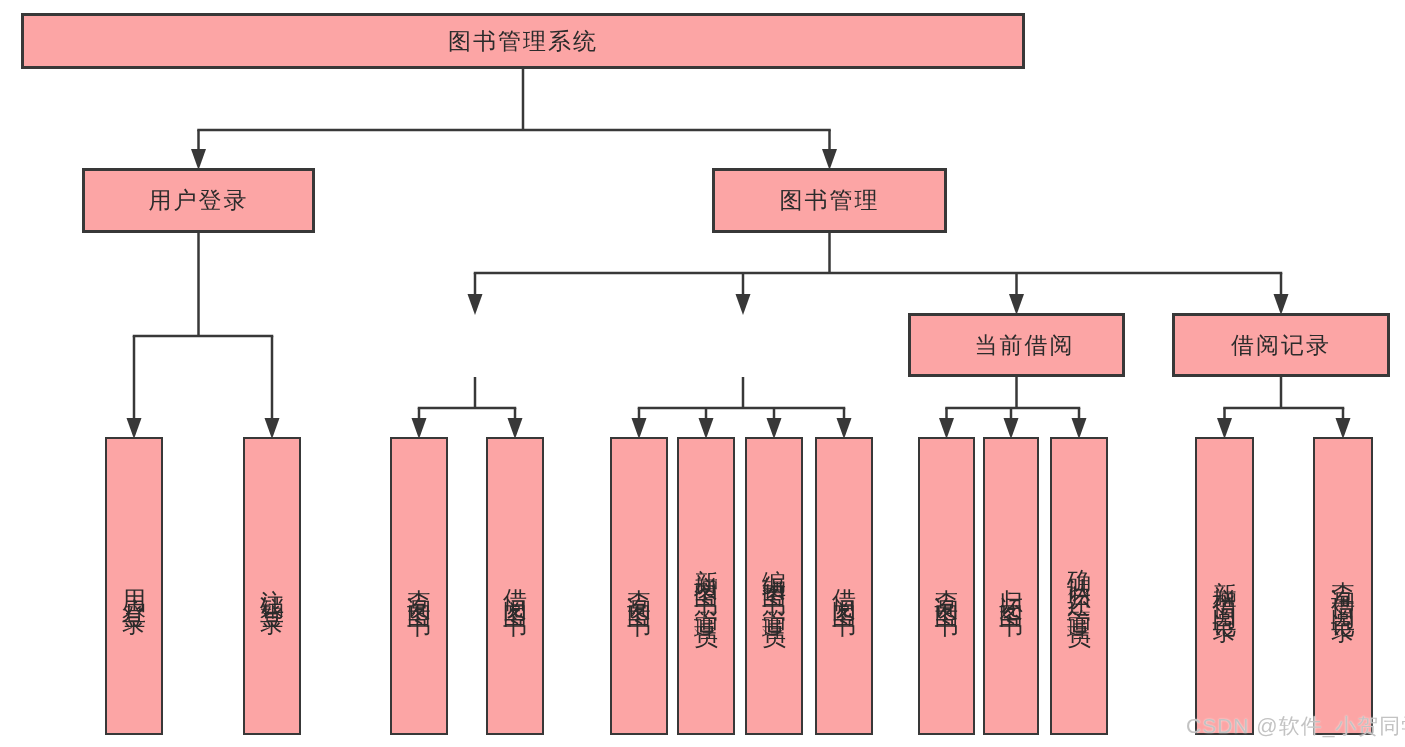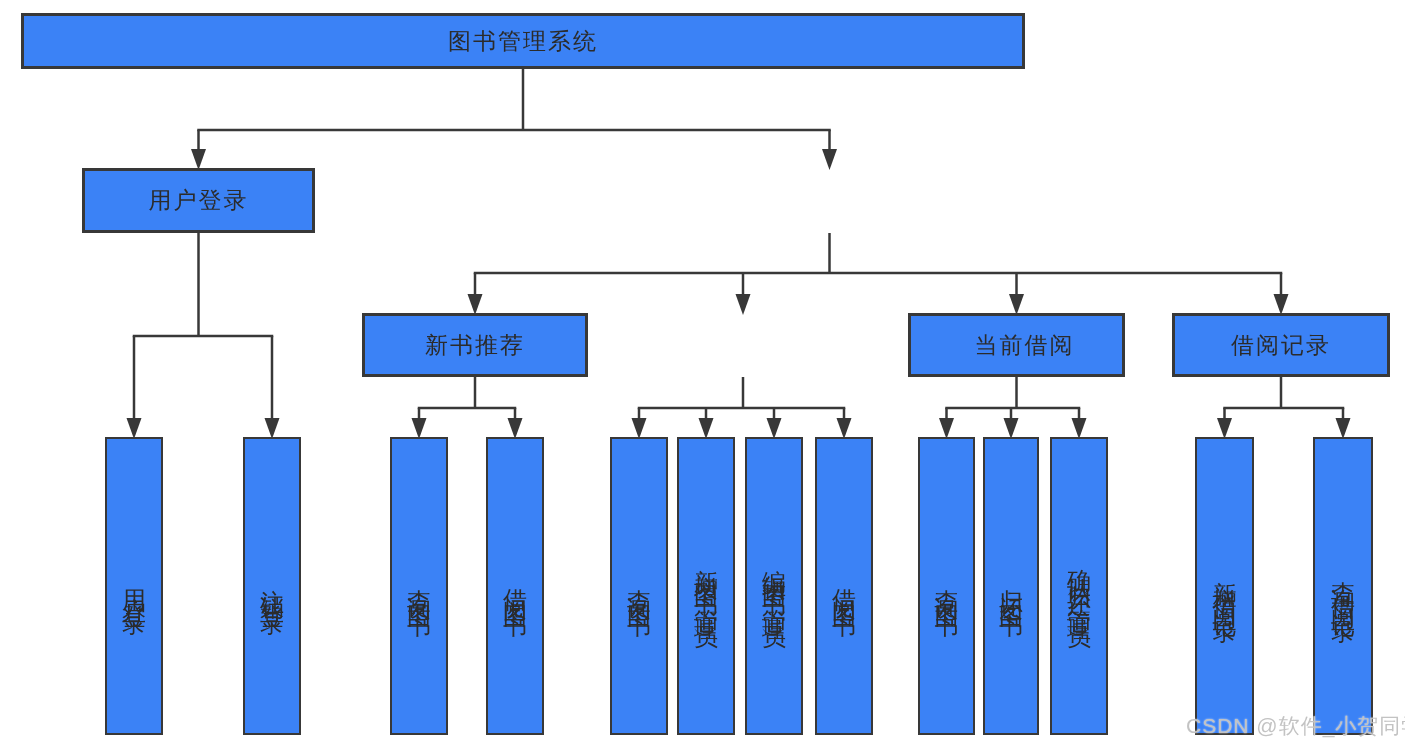--- a/index.html
+++ b/index.html
@@ -22,21 +22,21 @@
   }
   #connectors{
     position:absolute;
     left:0;top:0;
     width:1405px;height:747px;
     z-index:1;
   }
   .node{
     position:absolute;
     box-sizing:border-box;
-    background:#3b82f6;
+    background:#fca5a5;
     border:3px solid var(--line);
     color:var(--text);
     display:flex;
     align-items:center;
     justify-content:center;
     z-index:2;
     text-align:center;
   }
   .node.h{
     font-size:23px;
@@ -117,21 +117,21 @@
       <line x1="1281" y1="377" x2="1281" y2="408" stroke="#383838" stroke-width="2.5"></line>
       <line x1="1223.25" y1="408" x2="1344.25" y2="408" stroke="#383838" stroke-width="2.5"></line>
       <line x1="1224.5" y1="408" x2="1224.5" y2="420" stroke="#383838" stroke-width="2.5"></line>
       <polygon points="1217,418 1232,418 1224.5,439" fill="#383838"></polygon>
       <line x1="1343" y1="408" x2="1343" y2="420" stroke="#383838" stroke-width="2.5"></line>
       <polygon points="1335.5,418 1350.5,418 1343,439" fill="#383838"></polygon>
     </svg>
   <div id="watermark">CSDN @软件_小贺同学</div>
 <div class="node h" style="left: 21px; top: 13px; width: 1004px; height: 56px;">图书管理系统</div>
     <div class="node h" style="left: 82px; top: 168px; width: 233px; height: 65px;">用户登录</div>
-    <div class="node h" style="left: 362px; top: 313px; width: 226px; height: 64px;">新书推荐</div>
+    <div class="node h" style="left: 712px; top: 168px; width: 235px; height: 65px;">图书管理</div>
     <div class="node h" style="left: 908px; top: 313px; width: 217px; height: 64px; padding-left: 16px;">当前借阅</div>
     <div class="node h" style="left: 1172px; top: 313px; width: 218px; height: 64px;">借阅记录</div>
     <div class="node v" style="left: 105px; top: 437px; width: 58px; height: 298px;">用户登录</div>
     <div class="node v" style="left: 243px; top: 437px; width: 58px; height: 298px;">注销登录</div>
     <div class="node v" style="left: 390px; top: 437px; width: 58px; height: 298px;">查询图书</div>
     <div class="node v" style="left: 486px; top: 437px; width: 58px; height: 298px;">借阅图书</div>
     <div class="node v" style="left: 610px; top: 437px; width: 58px; height: 298px;">查询图书</div>
     <div class="node v" style="left: 677px; top: 437px; width: 58px; height: 298px;">新增图书（管理员）</div>
     <div class="node v" style="left: 745px; top: 437px; width: 58px; height: 298px;">编辑图书（管理员）</div>
     <div class="node v" style="left: 815px; top: 437px; width: 58px; height: 298px;">借阅图书</div>

